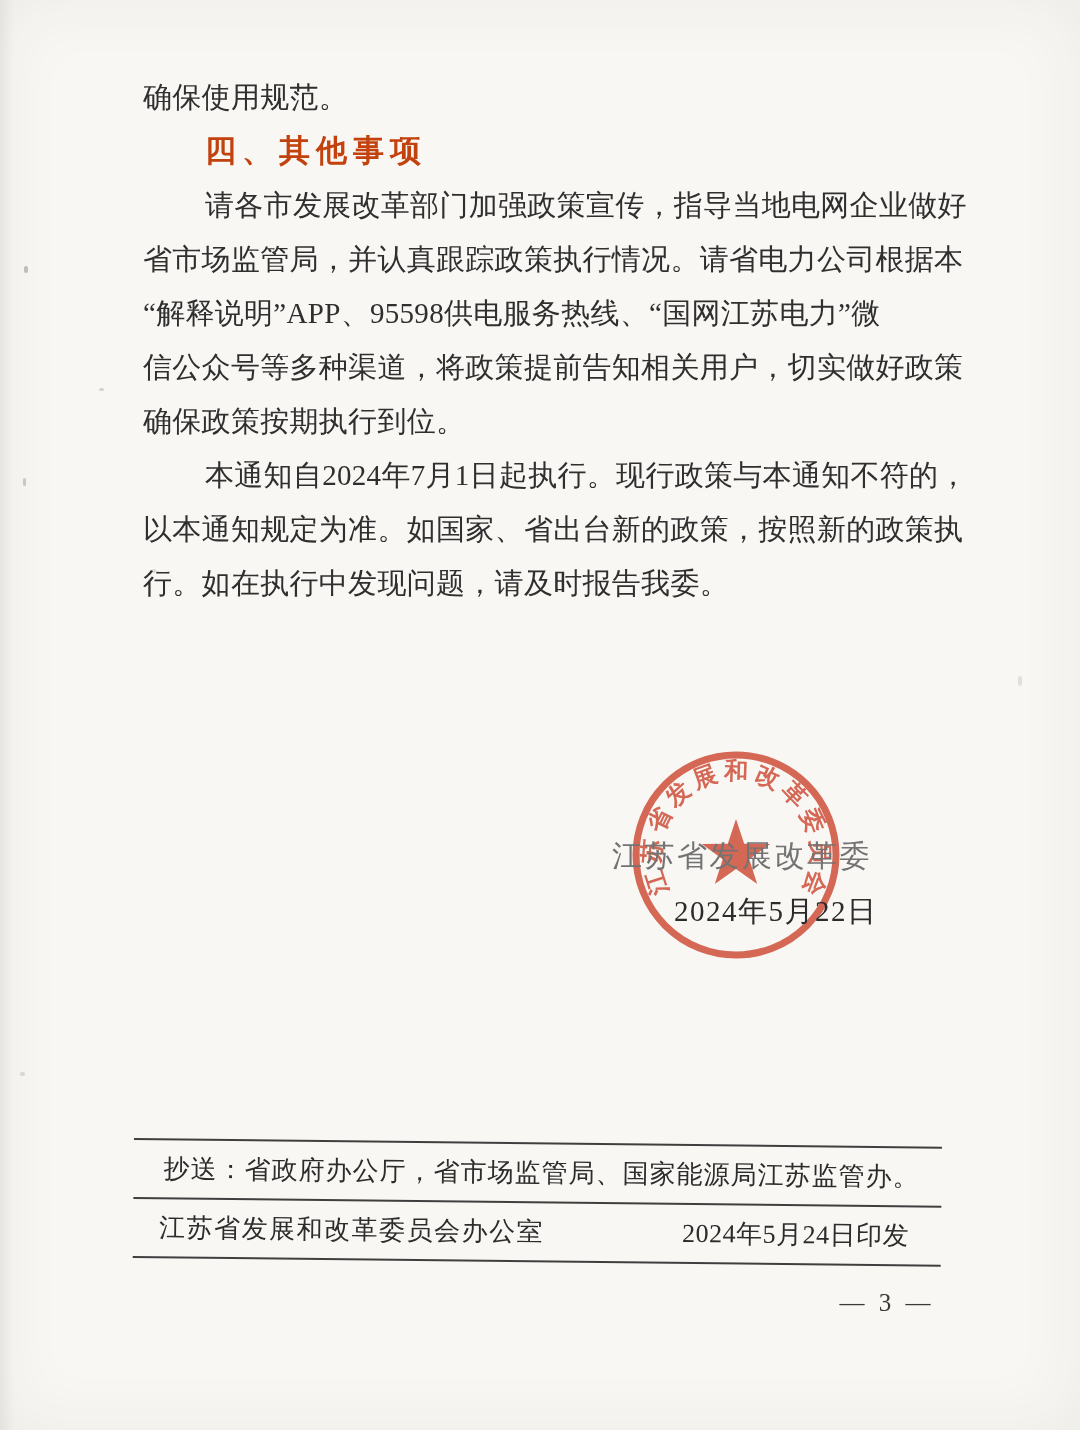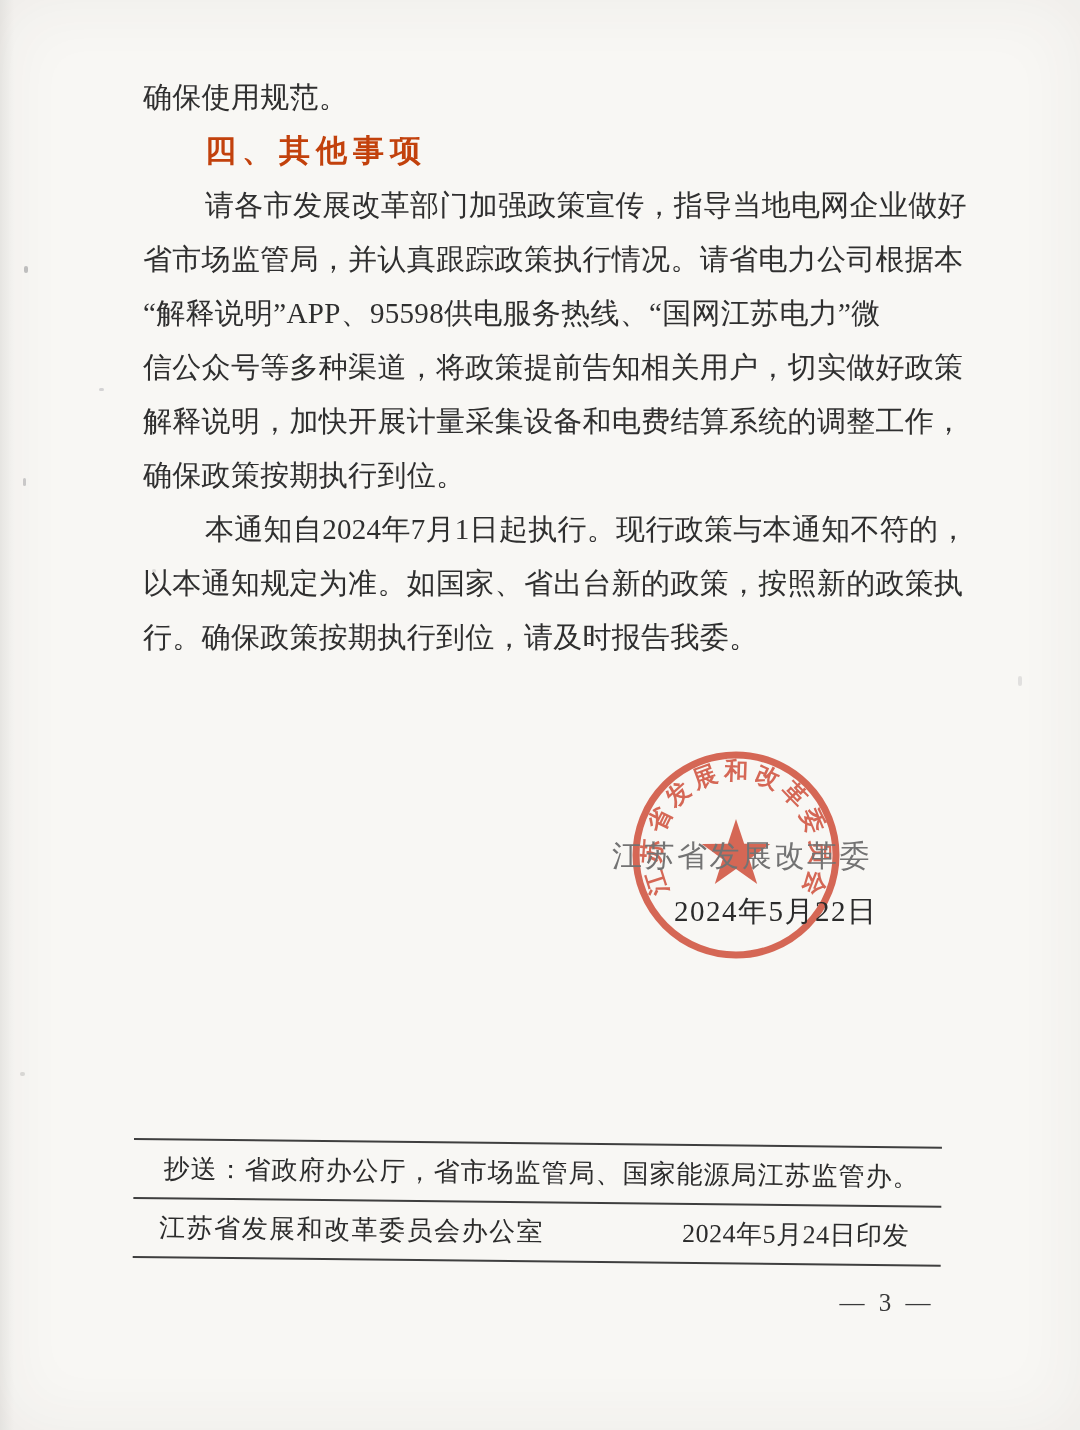--- a/index.html
+++ b/index.html
@@ -86,25 +86,24 @@
 
   <div class="edge-shade"></div>
 
   <div class="body-text">
     <div class="line">确保使用规范。</div>
     <div class="line heading indent">四、其他事项</div>
     <div class="line indent">请各市发展改革部门加强政策宣传，指导当地电网企业做好</div>
     <div class="line">省市场监管局，并认真跟踪政策执行情况。请省电力公司根据本</div>
     <div class="line">“解释说明”APP、95598供电服务热线、“国网江苏电力”微</div>
     <div class="line">信公众号等多种渠道，将政策提前告知相关用户，切实做好政策</div>
-    <div class="line">解释说明，加快开展计量采集设备和电费结算系统的调整工作，</div>
     <div class="line">确保政策按期执行到位。</div>
     <div class="line indent">本通知自2024年7月1日起执行。现行政策与本通知不符的，</div>
     <div class="line">以本通知规定为准。如国家、省出台新的政策，按照新的政策执</div>
-    <div class="line">行。确保政策按期执行到位，请及时报告我委。</div>
+    <div class="line">行。如在执行中发现问题，请及时报告我委。</div>
   </div>
 
   <svg class="seal" viewBox="0 0 216 216" xmlns="http://www.w3.org/2000/svg">
     <circle cx="108" cy="108" r="100" fill="none" stroke="#d5503c" stroke-width="7"></circle>
     <path fill="#d5503c" d="M108,72 L116.2,96.7 L142.2,96.9 L121.3,112.3 L129.2,137.1 L108,122 L86.8,137.1 L94.7,112.3 L73.8,96.9 L99.8,96.7 Z"></path>
     <path id="sealArc" d="M42.2,146 A76,76 0 1 1 173.8,146" fill="none"></path>
     <text fill="#d5503c">
       <textPath href="#sealArc" startOffset="2">江苏省发展和改革委员会</textPath>
     </text>
   </svg>

